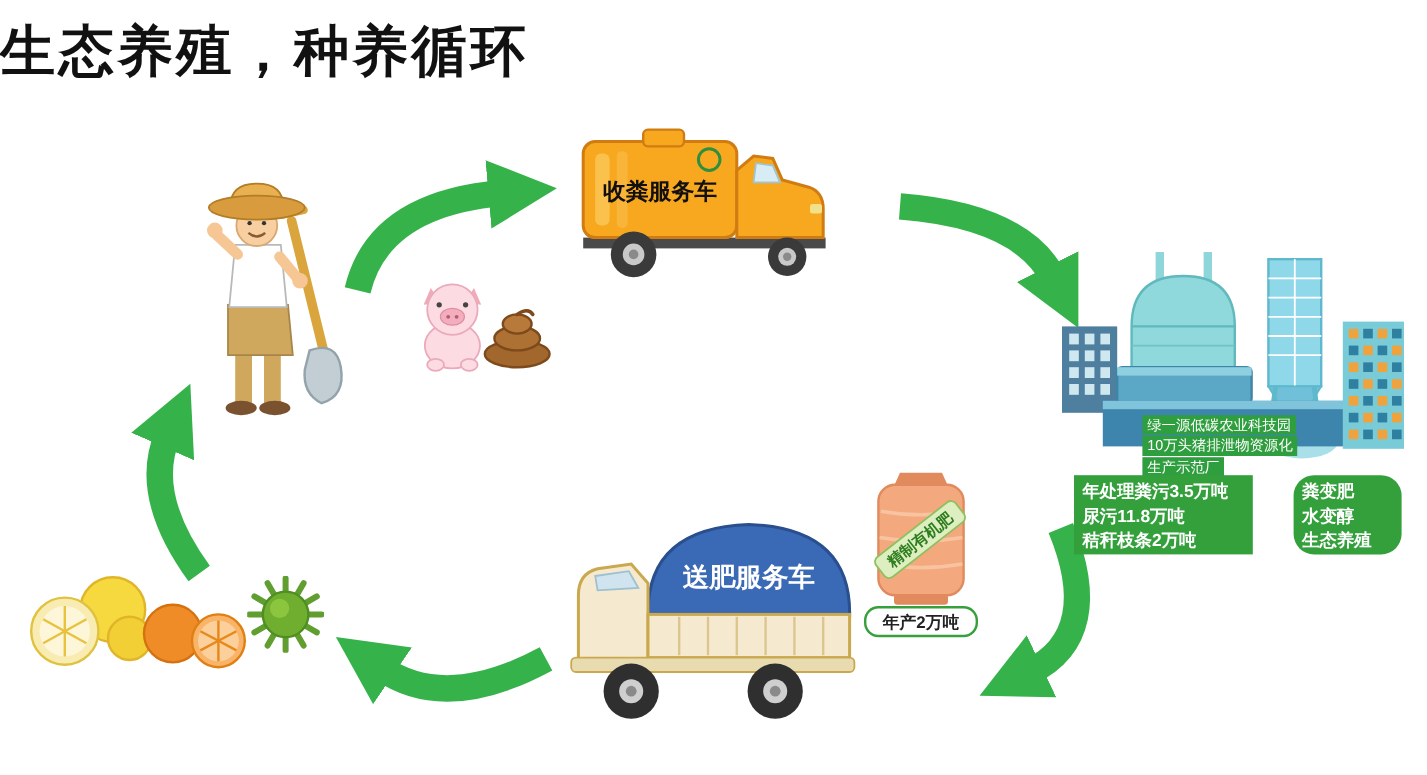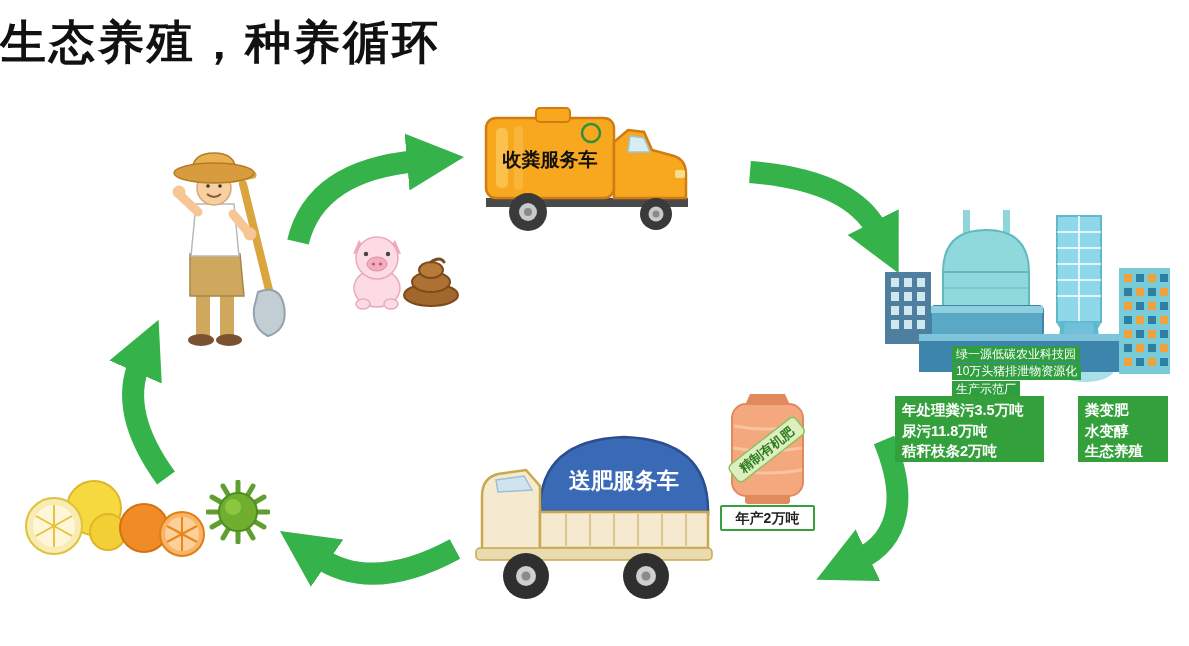--- a/index.html
+++ b/index.html
@@ -32,25 +32,25 @@
     position:absolute;left:908px;top:346px;z-index:3;font-weight:normal;
     font-size:12px;line-height:1.2;color:#fff;padding-left:44px;
   }
   .caption .chip{display:block;width:fit-content;background:#2f9e3f;padding:1px 4px;margin-bottom:1px;}
 
   .greenbox{
     position:absolute;z-index:3;background:#33a03c;color:#fff;font-weight:bold;
     font-size:14.5px;line-height:1.42;padding:4px 7px;box-sizing:border-box;
   }
   #stats-box{left:895px;top:396px;width:149px;height:66px;}
-  #conv-box{left:1078px;top:396px;width:90px;height:66px;}
+  #conv-box{left:1078px;top:396px;width:90px;height:66px;border-radius:17px;}
 
   .annual{
     position:absolute;left:720px;top:505px;width:95px;height:26px;z-index:3;
-    background:#fff;border:2px solid #35a03c;border-radius:2px;box-sizing:border-box;
+    background:#fff;border:2px solid #35a03c;border-radius:12px;box-sizing:border-box;
     color:#222;font-weight:bold;font-size:14px;text-align:center;line-height:22px;
   }
 </style>
 </head>
 <body>
 
 <div class="canvas">
 
   <h1 class="title">生态养殖，种养循环</h1>
 

